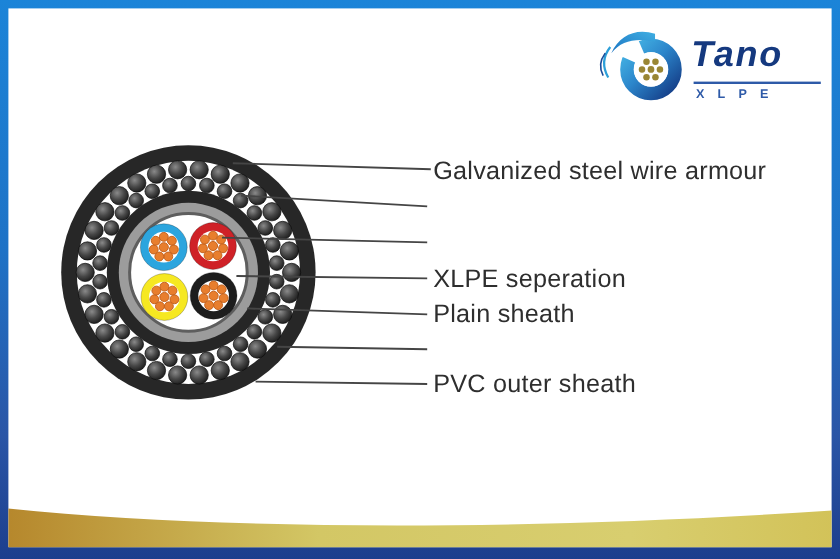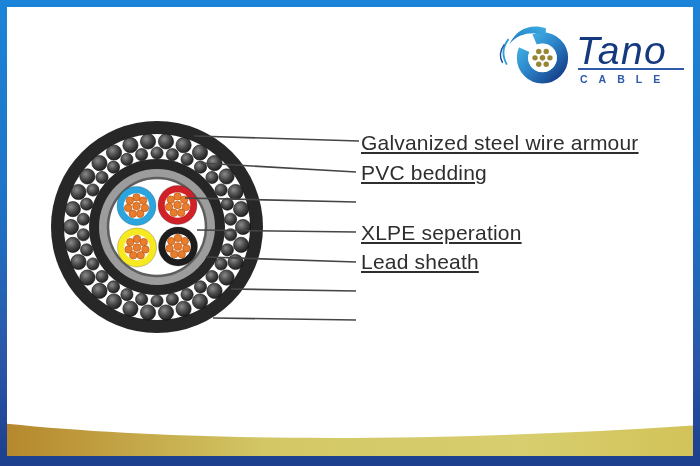--- a/index.html
+++ b/index.html
@@ -8,27 +8,27 @@
     font-family:"Liberation Sans", sans-serif;
     background:linear-gradient(180deg,#1B84D8 0%,#1E72C6 45%,#2A55A6 78%,#1C3E8D 100%);
   }
   .card{
     position:absolute;left:7px;top:7px;right:7px;bottom:10px;
     background:#ffffff;overflow:hidden;
   }
   .diagram-svg{position:absolute;left:-7px;top:-7px;width:700px;height:466px;}
   .lbl{
     position:absolute;left:354px;height:24px;line-height:24px;
-    font-size:21px;color:#2E2E2E;white-space:nowrap;letter-spacing:0.2px;text-decoration:underline;
+    font-size:21px;color:#2E2E2E;white-space:nowrap;letter-spacing:0.2px;
   }
   .logo{position:absolute;left:488px;top:9px;width:200px;height:80px;}
   .emblem{position:absolute;left:0;top:2px;}
   .wordmark{
     position:absolute;left:81px;top:13px;width:118px;height:40px;
-    font-size:39px;font-weight:normal;font-style:italic;letter-spacing:1.5px;
+    font-size:30px;font-weight:bold;font-style:italic;letter-spacing:1.5px;
     color:#15397F;
   }
   .wordmark-rule{position:absolute;left:83px;top:52px;width:106px;height:2px;background:#2E5AA8;}
   .wordmark-sub{
     position:absolute;left:85px;top:57px;width:120px;
     font-size:10.5px;letter-spacing:11px;color:#2E5AA8;font-weight:bold;
   }
 </style>
 </head>
 <body>
@@ -179,23 +179,23 @@
       <line x1="197" y1="230" x2="356" y2="232"></line>
       <line x1="206" y1="257" x2="356" y2="262"></line>
       <line x1="231" y1="289" x2="356" y2="291"></line>
       <line x1="213" y1="318" x2="356" y2="320"></line>
     </g>
 
     <path d="M0,423 C 180,442 430,443 700,425 L700,466 L0,466 Z" fill="url(#goldGrad)"></path>
   </svg>
 
   <div class="lbl" style="top:124px">Galvanized steel wire armour</div>
-  <div class="lbl" style="top:154px">PVC bedding</div>
   <div class="lbl" style="top:214px">XLPE seperation</div>
-  <div class="lbl" style="top:243px">Lead sheath</div>
+  <div class="lbl" style="top:243px">Plain sheath</div>
+  <div class="lbl" style="top:302px">PVC outer sheath</div>
 
   <div class="logo">
     <svg class="emblem" width="78" height="78" viewBox="-14 0 92 82" xmlns="http://www.w3.org/2000/svg">
       <defs>
         <linearGradient id="embGrad" x1="0" y1="0" x2="1" y2="1">
           <stop offset="0%" stop-color="#45B5E5"></stop>
           <stop offset="45%" stop-color="#2C86CB"></stop>
           <stop offset="100%" stop-color="#143C86"></stop>
         </linearGradient>
         <linearGradient id="embGrad2" x1="0" y1="1" x2="1" y2="0">
@@ -214,16 +214,16 @@
           <circle cx="50.8" cy="42" r="3.2" fill="#998634"></circle>
           <circle cx="46.4" cy="49.62102355330306" r="3.2" fill="#998634"></circle>
           <circle cx="37.6" cy="49.62102355330306" r="3.2" fill="#998634"></circle>
           <circle cx="33.2" cy="42" r="3.2" fill="#998634"></circle>
           <circle cx="37.599999999999994" cy="34.37897644669694" r="3.2" fill="#998634"></circle>
           <circle cx="46.4" cy="34.37897644669694" r="3.2" fill="#998634"></circle>
         </g>
     </svg>
     <div class="wordmark">Tano</div>
     <div class="wordmark-rule"></div>
-    <div class="wordmark-sub">CABLE</div>
+    <div class="wordmark-sub">XLPE</div>
   </div>
 
 </div>
 
 </body></html>

